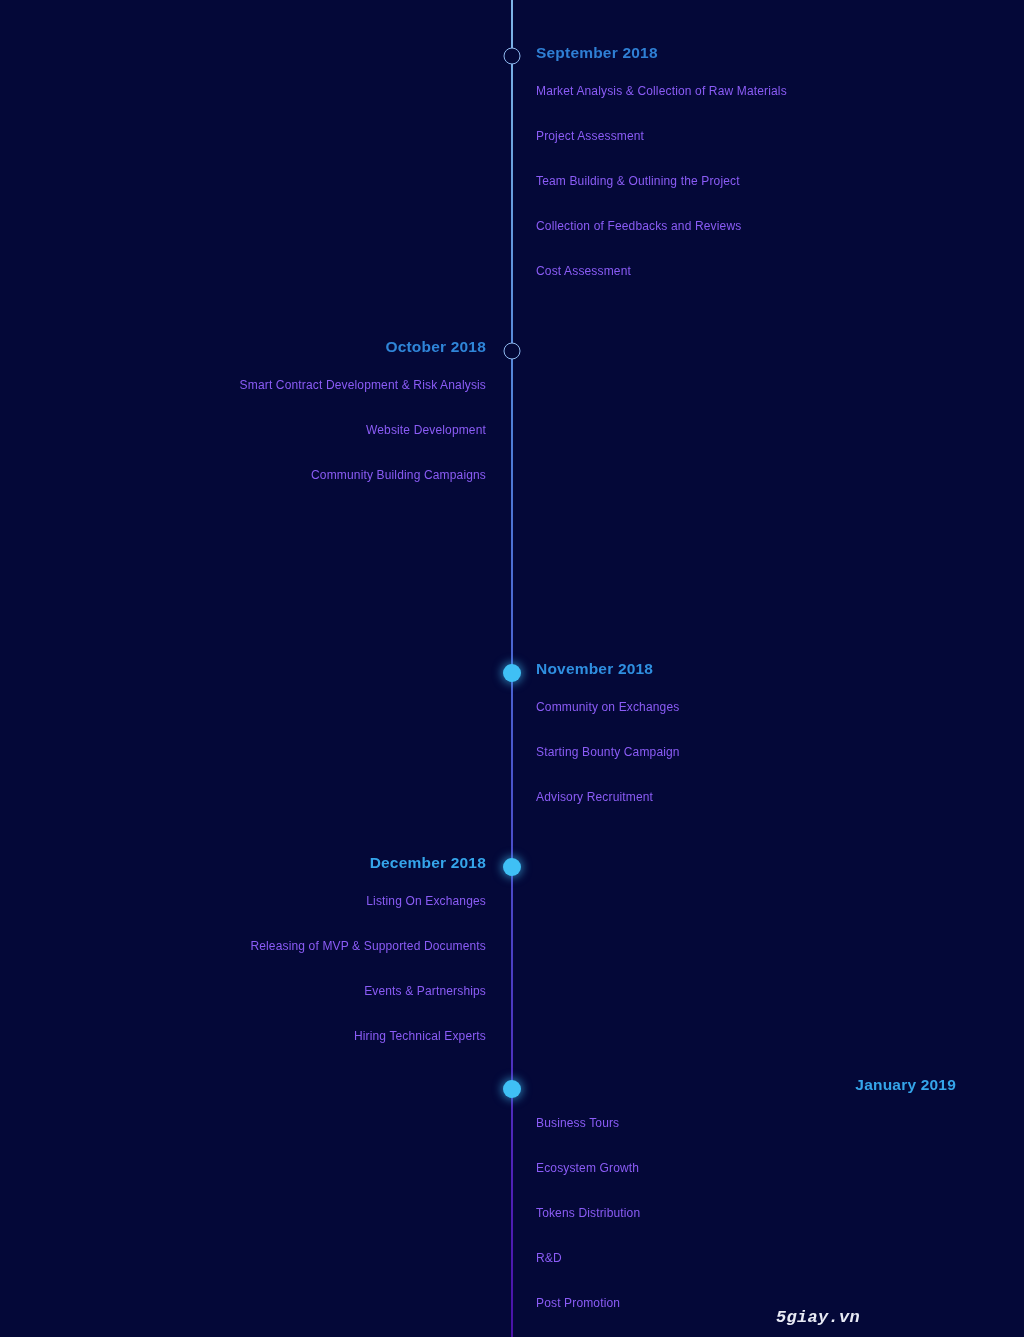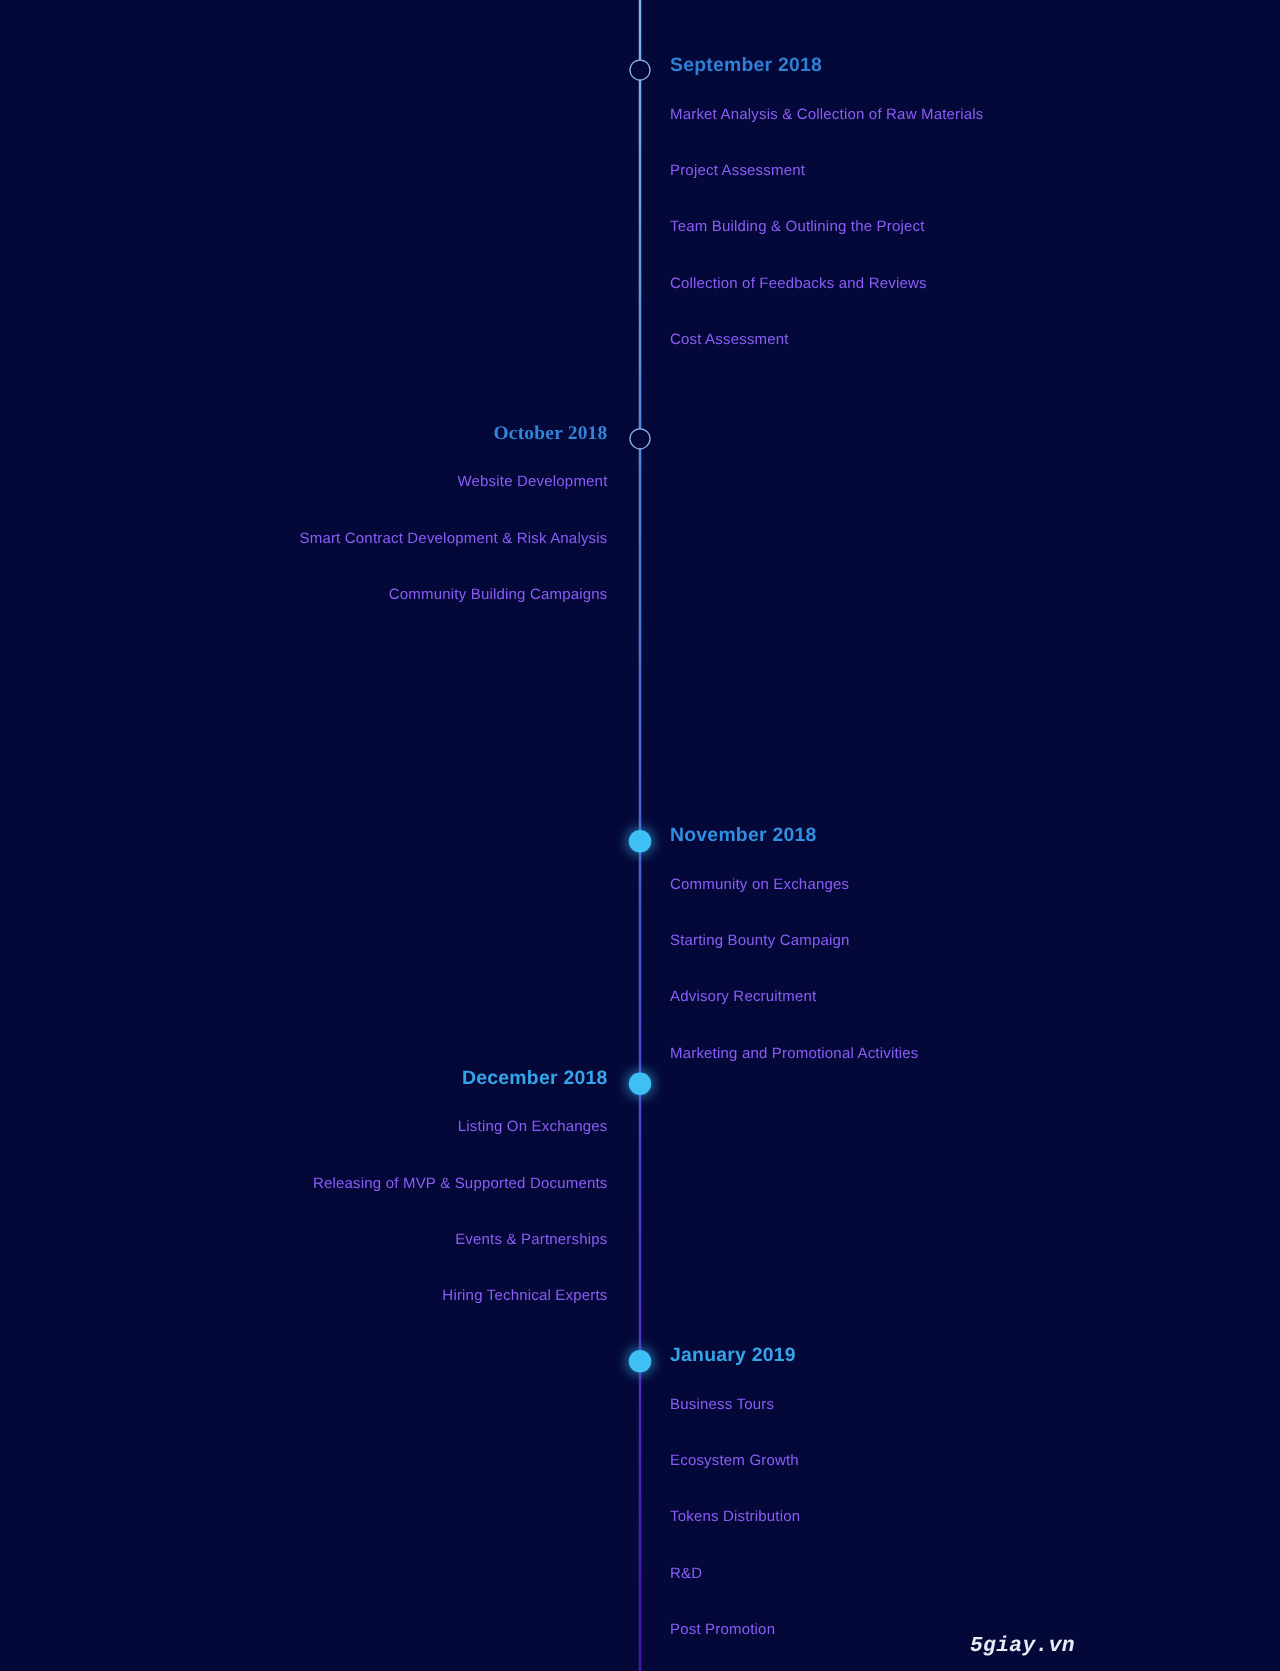--- a/index.html
+++ b/index.html
@@ -139,47 +139,46 @@
         <div class="month" style="color: rgb(47, 127, 212);">September 2018</div>
         <ul class="items">
           <li>Market Analysis &amp; Collection of Raw Materials</li>
           <li>Project Assessment</li>
           <li>Team Building &amp; Outlining the Project</li>
           <li>Collection of Feedbacks and Reviews</li>
           <li>Cost Assessment</li>
         </ul>
       </div>
       <div class="milestone left" style="top: 336px;">
-        <div class="month" style="color: rgb(47, 133, 216); font-family: Liberation Serif, serif;">October 2018</div>
+        <div class="month" style="color: rgb(47, 133, 216);">October 2018</div>
         <ul class="items">
+          <li>Smart Contract Development &amp; Risk Analysis</li>
           <li>Website Development</li>
-          <li>Smart Contract Development &amp; Risk Analysis</li>
           <li>Community Building Campaigns</li>
         </ul>
       </div>
       <div class="milestone right" style="top: 658px;">
         <div class="month" style="color: rgb(47, 143, 224);">November 2018</div>
         <ul class="items">
           <li>Community on Exchanges</li>
           <li>Starting Bounty Campaign</li>
           <li>Advisory Recruitment</li>
-          <li>Marketing and Promotional Activities</li>
         </ul>
       </div>
       <div class="milestone left" style="top: 852px;">
         <div class="month" style="color: rgb(53, 165, 234);">December 2018</div>
         <ul class="items">
           <li>Listing On Exchanges</li>
           <li>Releasing of MVP &amp; Supported Documents</li>
           <li>Events &amp; Partnerships</li>
           <li>Hiring Technical Experts</li>
         </ul>
       </div>
       <div class="milestone right" style="top: 1074px;">
-        <div class="month" style="color: rgb(53, 165, 234);">January 2019</div>
+        <div class="month" style="color: rgb(53, 165, 234); text-align: right;">January 2019</div>
         <ul class="items">
           <li>Business Tours</li>
           <li>Ecosystem Growth</li>
           <li>Tokens Distribution</li>
           <li>R&amp;D</li>
           <li>Post Promotion</li>
         </ul>
       </div>
     </div>
 

